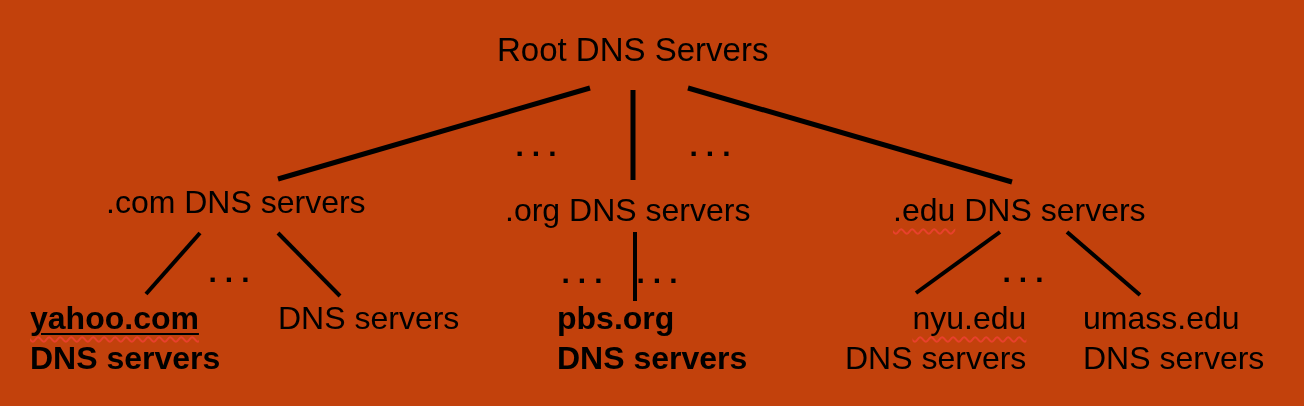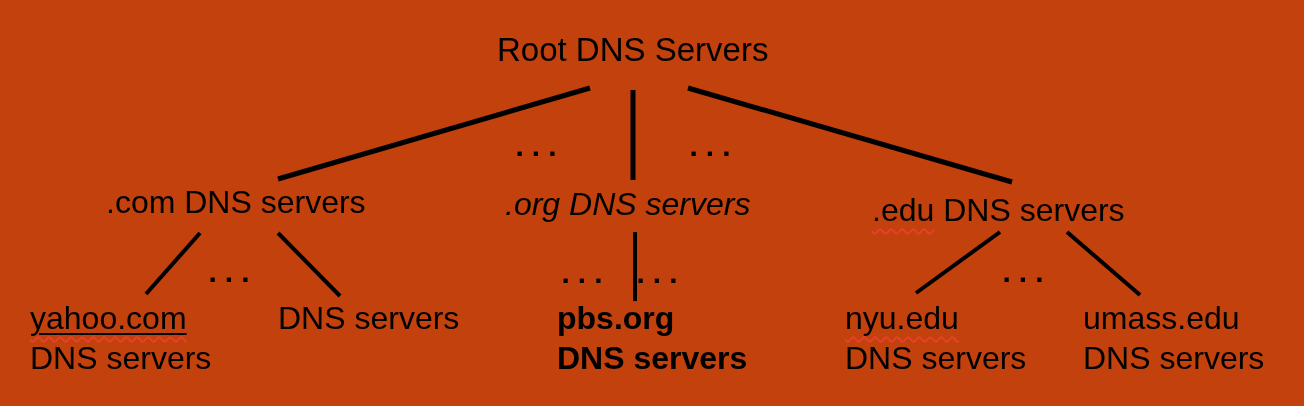--- a/index.html
+++ b/index.html
@@ -71,46 +71,46 @@
     <line x1="1067" y1="232" x2="1140" y2="295" stroke-width="4" stroke="#000000"></line>
   </svg>
 
   <div class="node root" style="left:497px; top:30px;">Root DNS Servers</div>
 
   <span class="ellipsis" style="left:540px; top:146px;">...</span>
   <span class="ellipsis" style="left:714px; top:146px;">...</span>
 
   <div class="node" style="left:106px; top:182px;">.com DNS servers</div>
 
-  <div class="node" style="left:505px; top:184px;font-style:italic;">.org DNS servers</div>
+  <div class="node" style="left:505px; top:190px;">.org DNS servers</div>
 
-  <div class="node" style="left:872px; top:190px;">
+  <div class="node" style="left:893px; top:190px;">
     <span class="squiggle">.edu</span><span class="gap">DNS servers</span>
   </div>
 
   <span class="ellipsis" style="left:233px; top:272px;">...</span>
   <span class="ellipsis" style="left:586px; top:273px;">...</span>
   <span class="ellipsis" style="left:661px; top:273px;">...</span>
   <span class="ellipsis" style="left:1027px; top:272px;">...</span>
 
-  <div class="node" style="left:30px; top:298px;">
+  <div class="node" style="left:30px; top:298px;font-weight:bold;">
     <div><span class="underlined"><span class="squiggle">yahoo.com</span></span></div>
     <div>DNS servers</div>
   </div>
 
   <div class="node" style="left:278px; top:298px;">
     <div>DNS servers</div>
   </div>
 
   <div class="node" style="left:557px; top:298px;font-weight:bold;">
     <div>pbs.org</div>
     <div>DNS servers</div>
   </div>
 
-  <div class="node" style="left:845px; top:298px;">
+  <div class="node" style="left:845px; top:298px;text-align:right;">
     <div><span class="squiggle">nyu.edu</span></div>
     <div>DNS servers</div>
   </div>
 
   <div class="node" style="left:1083px; top:298px;">
     <div>umass.edu</div>
     <div>DNS servers</div>
   </div>
 
 </div>

